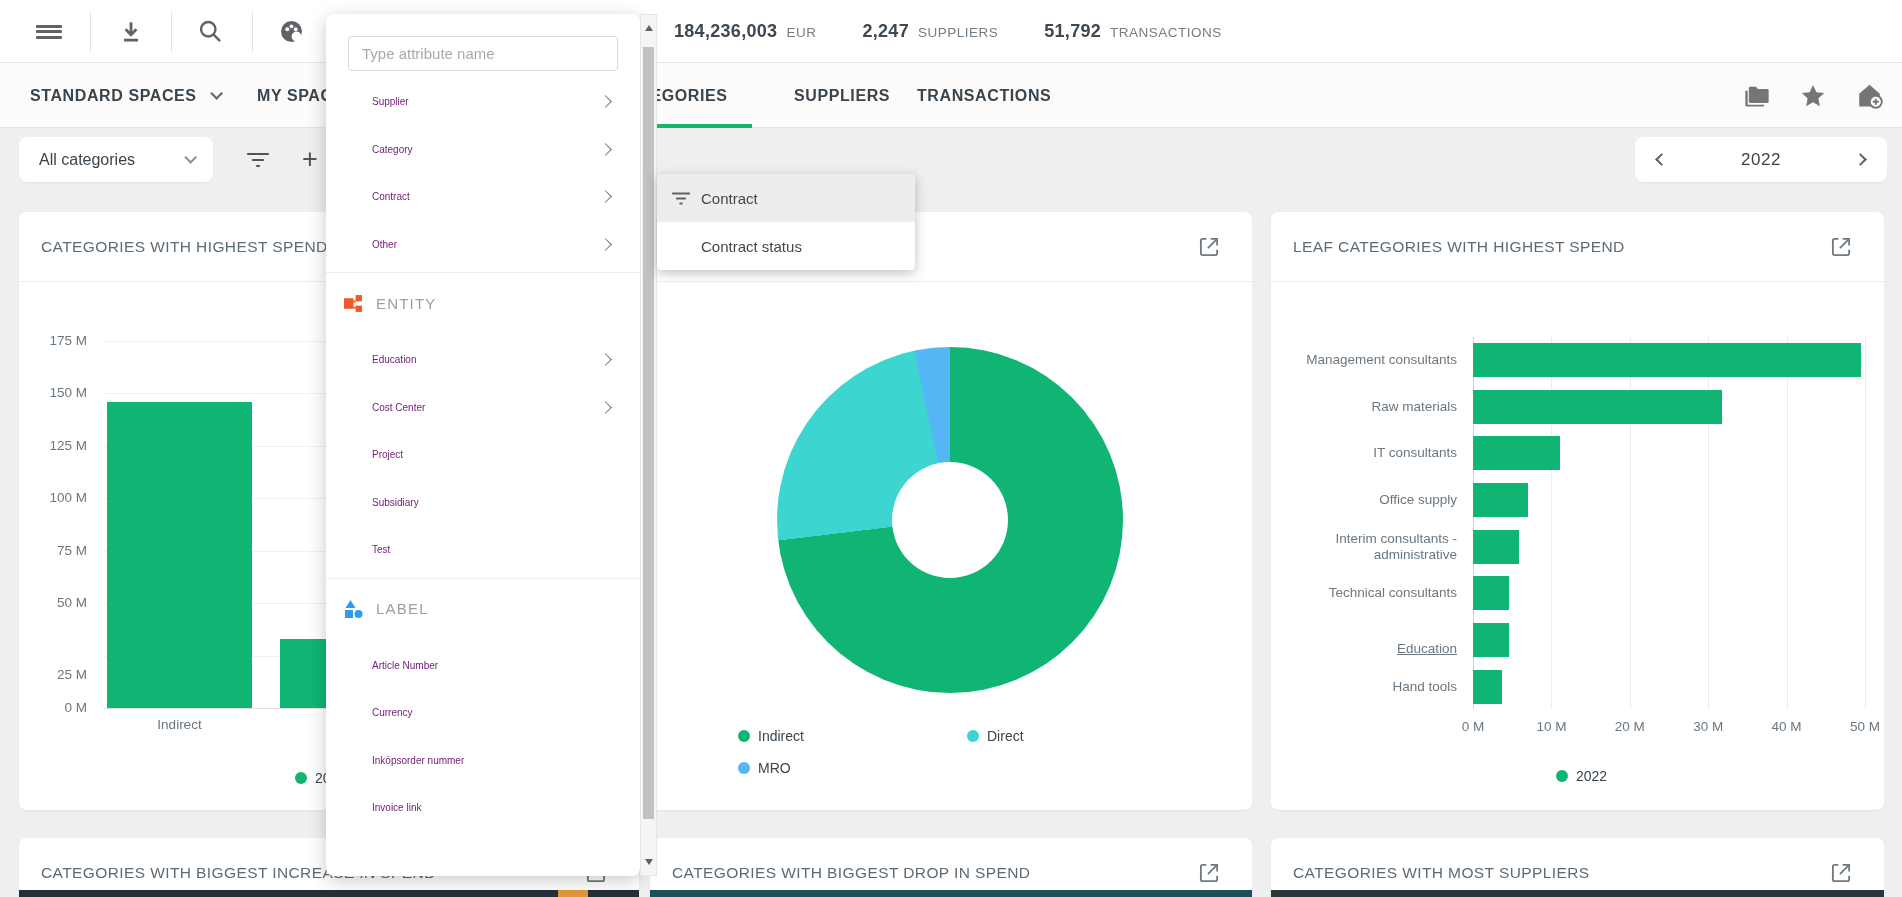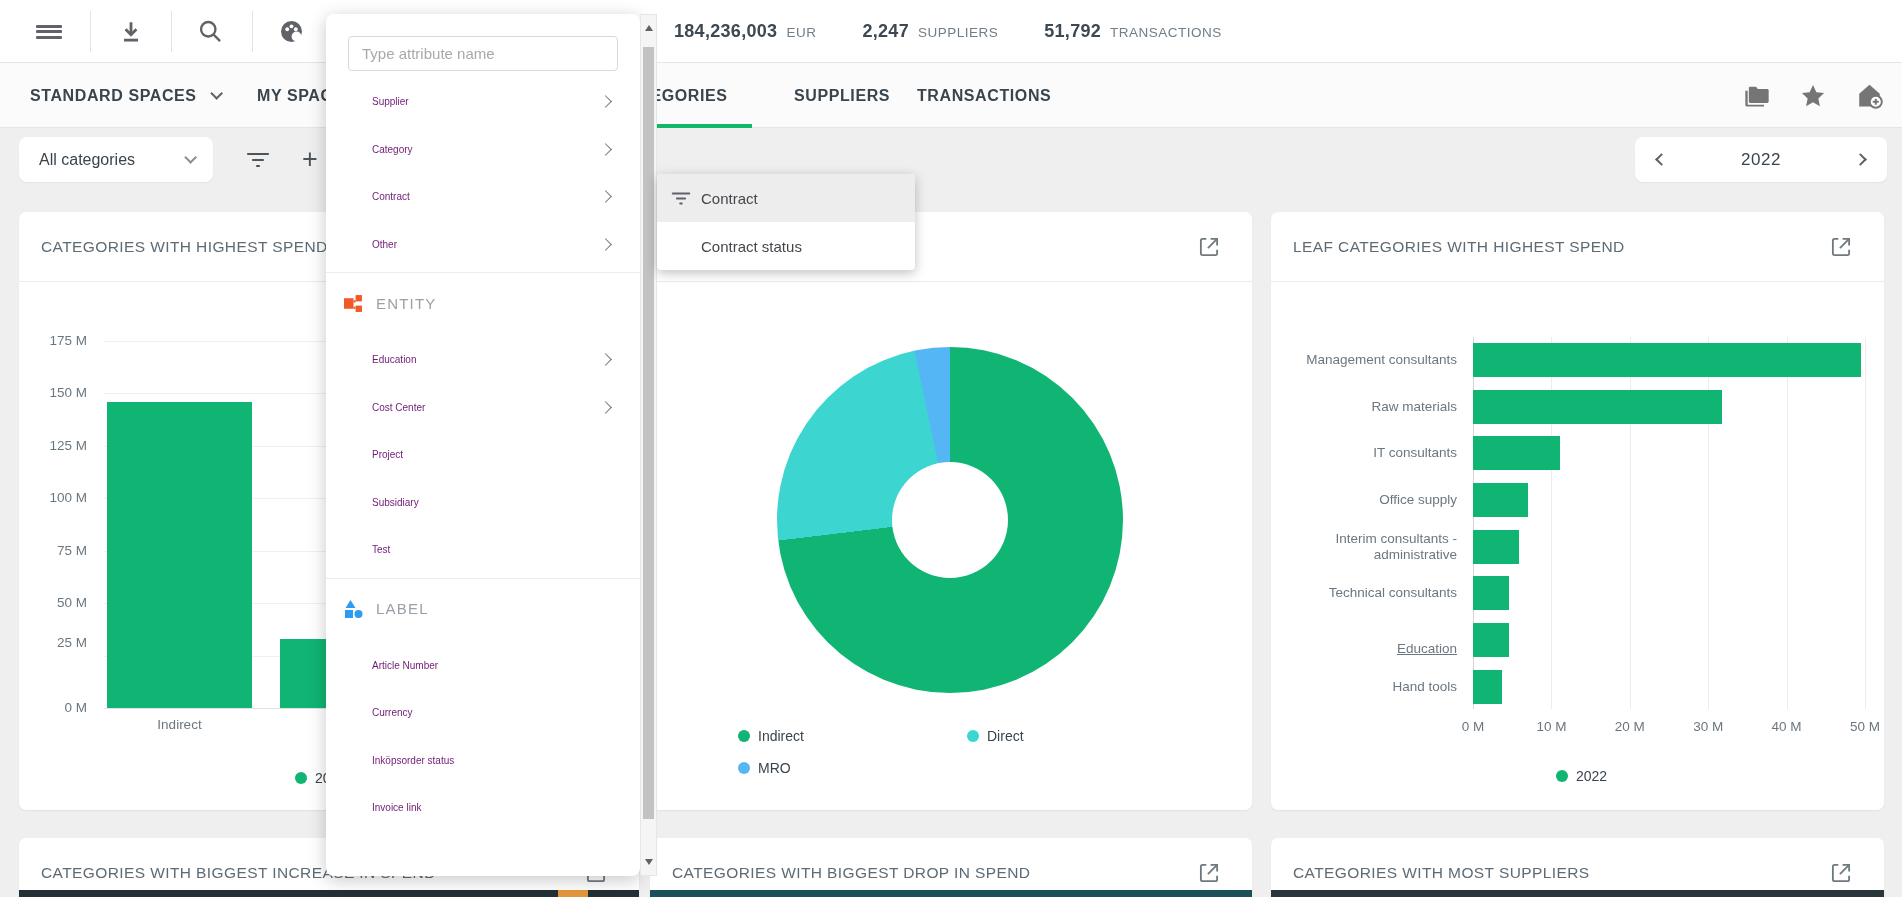--- a/index.html
+++ b/index.html
@@ -248,21 +248,21 @@
           <path d="M9.5 4.5H6C5.2 4.5 4.5 5.2 4.5 6v12c0 .8.7 1.5 1.5 1.5h12c.8 0 1.5-.7 1.5-1.5v-3.5"></path>
           <path d="M13.5 4.5h6v6"></path>
           <path d="M19.2 4.8 11 13"></path>
         </svg>
     </span>
   </div>
   <div class="c1-plot" id="c1-plot">
       <div class="c1-grid base" style="top: 426px;"></div>
       <div class="c1-ylab" style="top: 418px;">0 M</div>
       <div class="c1-grid" style="top: 373.57px;"></div>
-      <div class="c1-ylab" style="top: 353px;">25 M</div>
+      <div class="c1-ylab" style="top: 385px;">25 M</div>
       <div class="c1-grid" style="top: 321.14px;"></div>
       <div class="c1-ylab" style="top: 313.14px;">50 M</div>
       <div class="c1-grid" style="top: 268.71px;"></div>
       <div class="c1-ylab" style="top: 260.71px;">75 M</div>
       <div class="c1-grid" style="top: 216.28px;"></div>
       <div class="c1-ylab" style="top: 208.28px;">100 M</div>
       <div class="c1-grid" style="top: 163.85px;"></div>
       <div class="c1-ylab" style="top: 155.85px;">125 M</div>
       <div class="c1-grid" style="top: 111.42px;"></div>
       <div class="c1-ylab" style="top: 103.42px;">150 M</div>
@@ -457,21 +457,21 @@
     <span class="mh-text">LABEL</span>
   </div>
   <div class="menu-list" id="menu-group-2">
       <div class="menu-item">
         <span class="mi-label">Article Number</span>
       </div>
       <div class="menu-item">
         <span class="mi-label">Currency</span>
       </div>
       <div class="menu-item">
-        <span class="mi-label">Inköpsorder status</span>
+        <span class="mi-label">Inköpsorder nummer</span>
       </div>
       <div class="menu-item">
         <span class="mi-label">Invoice link</span>
       </div>
     </div>
 </div>
 
 <div class="attr-scrollbar">
   <span class="sb-arrow up"></span>
   <span class="sb-thumb"></span>

